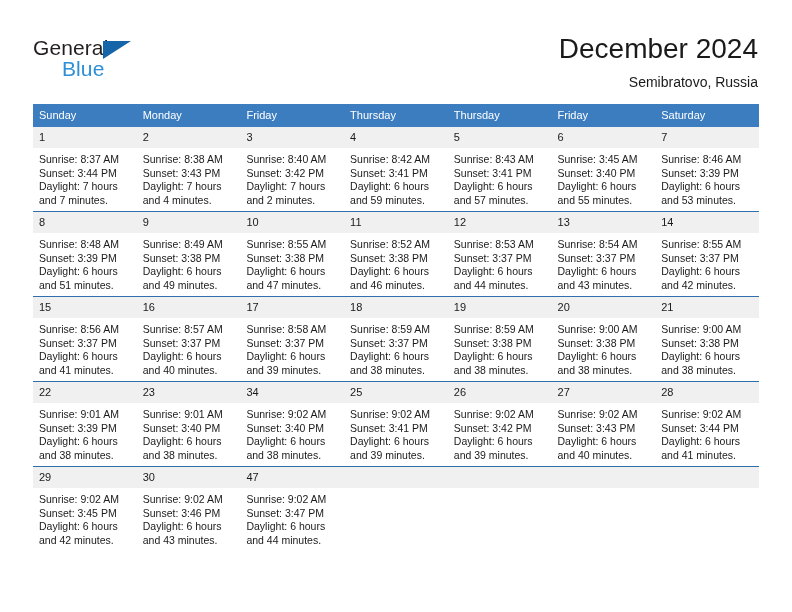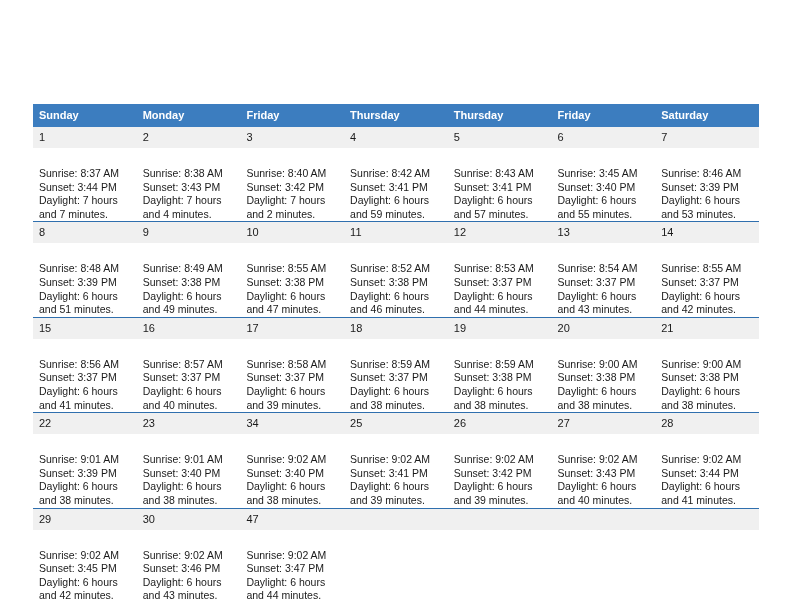--- a/index.html
+++ b/index.html
@@ -92,21 +92,21 @@
     left: 33px;
     top: 104px;
     width: 726px;
     border-collapse: collapse;
     table-layout: fixed;
   }
   .calendar th {
     background: #3c7dbf;
     color: #ffffff;
     font-size: 11px;
-    font-weight: bold;
+    font-weight: normal;
     text-align: left;
     padding: 5px 0 5px 6px;
     height: 11px;
     line-height: 13px;
     border: none;
     margin-left: 38px;
   }
   .calendar td {
     vertical-align: top;
     padding: 0;
@@ -120,37 +120,51 @@
   }
   .daynum {
     background: #f0f0f0;
     font-size: 11px;
     line-height: 14px;
     color: #1a1a1a;
     padding: 3px 0 4px 6px;
     height: 14px;
   }
   .cell-body {
-    padding: 19px 6px 0 6px;
+    padding: 5px 6px 0 6px;
     font-size: 10.5px;
     line-height: 13.6px;
     color: #1a1a1a;
   }
   .cell-body div {
     white-space: nowrap;
   }
   td.empty .daynum {
     color: transparent;
   }
 </style>
 </head>
 <body>
 
 <div class="page">
 
+  <div class="header">
+
+    <div class="brand">
+      <span class="brand-general">General</span>
+      <span class="brand-tri"></span>
+      <span class="brand-blue">Blue</span>
+    </div>
+
+    <div class="title-block">
+      <h1 class="cal-title">December 2024</h1>
+      <p class="cal-subtitle">Semibratovo, Russia</p>
+    </div>
+
+  </div>
 
   <table class="calendar">
     <thead>
       <tr>
         <th>Sunday</th>
         <th>Monday</th>
         <th>Friday</th>
         <th>Thursday</th>
         <th>Thursday</th>
         <th>Friday</th>

